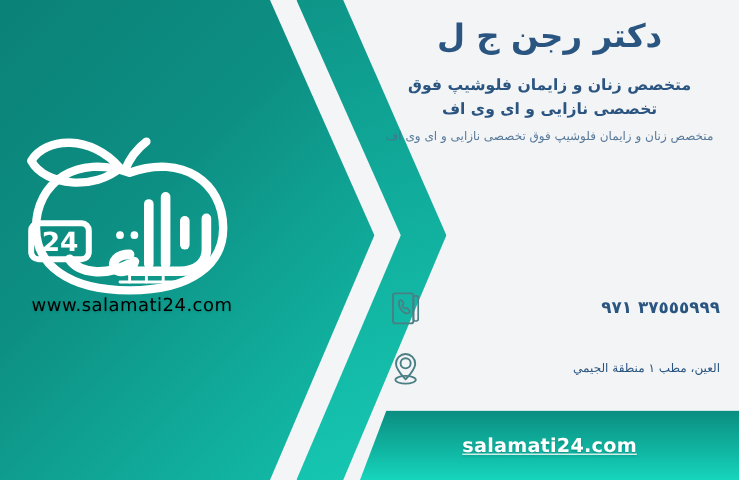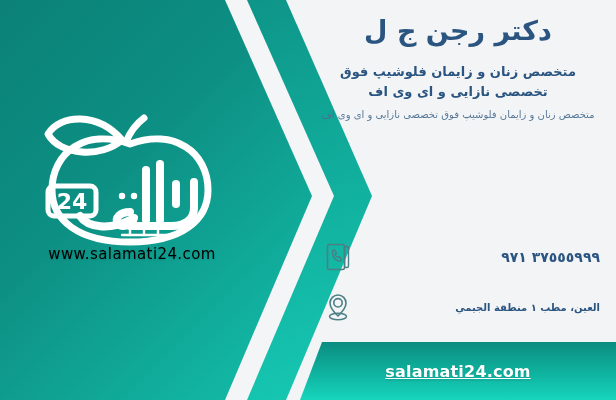--- a/index.html
+++ b/index.html
@@ -57,21 +57,21 @@
     font-size:16px;
     font-weight:bold;
     letter-spacing:.2px;
     text-shadow:0 1px 2px rgba(0,0,0,.18);
     text-decoration:underline;
   }
 
   
   .logo-wrap{
     position:absolute;
-    left:26px;top:108px;
+    left:4px;top:108px;
     width:212px;height:165px;
   }
   .logo-svg{display:block;width:212px;height:140px;}
   .logo-url{
     position:absolute;left:0;top:137px;width:212px;
     text-align:center;
     color:#000000;
     font-size:15px;
     letter-spacing:.4px;
     text-shadow:0 1px 2px rgba(0,0,0,.15);
@@ -130,21 +130,21 @@
     flex:0 0 30px;
     display:flex;align-items:center;justify-content:center;
   }
   .crow .ico svg{display:block;}
   .crow .txt{
     flex:1 1 auto;
     text-align:right;
     color:#2b5581;
   }
   .phone-txt{font-size:14px;font-weight:bold;letter-spacing:.5px;direction:ltr;}
-  .addr-txt{font-size:10px;font-weight:bold;direction:rtl;text-align:left;}
+  .addr-txt{font-size:10px;font-weight:normal;direction:rtl;text-align:left;}
 </style>
 </head>
 <body>
 
 <div id="card">
 
   <div class="shape panel-right"></div>
   <div class="shape panel-stripe chev-shadow"></div>
   <div class="shape panel-gap"></div>
   <div class="shape panel-main chev-shadow"></div>

